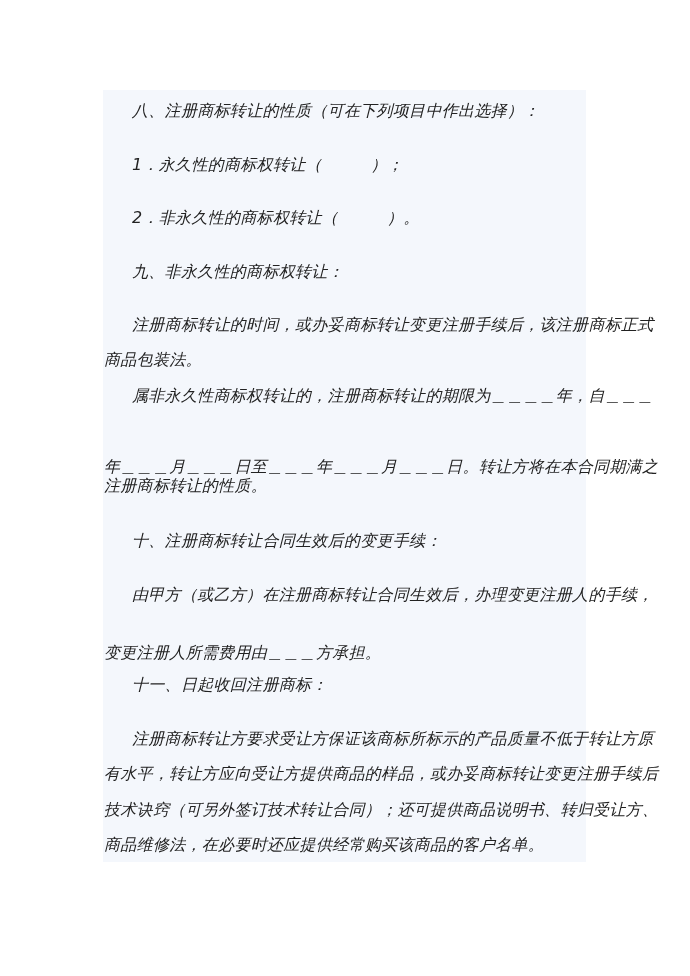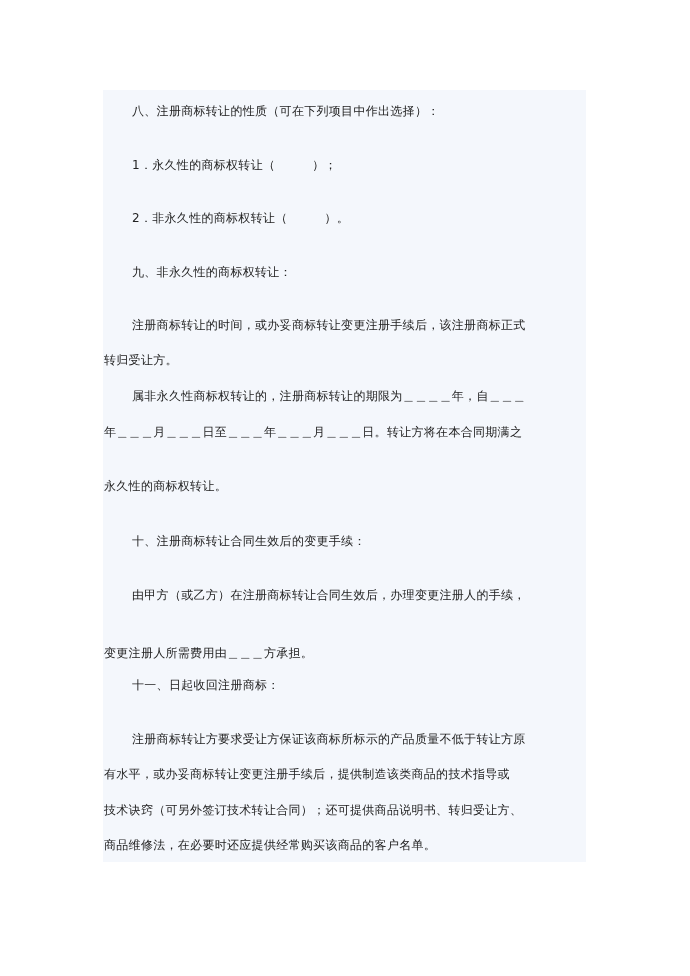--- a/index.html
+++ b/index.html
@@ -18,48 +18,49 @@
       position: absolute;
       left: 103px;
       top: 90px;
       width: 483px;
       height: 772px;
       background: #f4f7fc;
     }
     .line {
       position: absolute;
       left: 104px;
-      font-size: 12px;
+      font-size: 16px;
       line-height: 18px;
       color: #222222;
       white-space: pre;
       letter-spacing: 0.3px;
+      font-style: italic;
     }
     .indent {
       left: 132px;
     }
   </style>
 </head>
 <body>
 
 <div class="panel"></div>
 
 <div class="line indent" style="top:102px">八、注册商标转让的性质（可在下列项目中作出选择）：</div>
 <div class="line indent" style="top:156px">1．永久性的商标权转让（　　　）；</div>
 <div class="line indent" style="top:209px">2．非永久性的商标权转让（　　　）。</div>
 
 <div class="line indent" style="top:263px">九、非永久性的商标权转让：</div>
 <div class="line indent" style="top:316px">注册商标转让的时间，或办妥商标转让变更注册手续后，该注册商标正式</div>
-<div class="line" style="top:351px">转归受让方。</div>
+<div class="line" style="top:351px">商品包装法。</div>
 
 <div class="line indent" style="top:387px">属非永久性商标权转让的，注册商标转让的期限为＿＿＿＿年，自＿＿＿</div>
-<div class="line" style="top:423px">年＿＿＿月＿＿＿日至＿＿＿年＿＿＿月＿＿＿日。转让方将在本合同期满之</div>
-<div class="line" style="top:477px">永久性的商标权转让。</div>
+<div class="line" style="top:458px">年＿＿＿月＿＿＿日至＿＿＿年＿＿＿月＿＿＿日。转让方将在本合同期满之</div>
+<div class="line" style="top:477px">注册商标转让的性质。</div>
 
 <div class="line indent" style="top:532px">十、注册商标转让合同生效后的变更手续：</div>
 <div class="line indent" style="top:586px">由甲方（或乙方）在注册商标转让合同生效后，办理变更注册人的手续，</div>
 <div class="line" style="top:644px">变更注册人所需费用由＿＿＿方承担。</div>
 
 <div class="line indent" style="top:676px">十一、日起收回注册商标：</div>
 <div class="line indent" style="top:730px">注册商标转让方要求受让方保证该商标所标示的产品质量不低于转让方原</div>
-<div class="line" style="top:765px">有水平，或办妥商标转让变更注册手续后，提供制造该类商品的技术指导或</div>
+<div class="line" style="top:765px">有水平，转让方应向受让方提供商品的样品，或办妥商标转让变更注册手续后</div>
 <div class="line" style="top:801px">技术诀窍（可另外签订技术转让合同）；还可提供商品说明书、转归受让方、</div>
 <div class="line" style="top:836px">商品维修法，在必要时还应提供经常购买该商品的客户名单。</div>
 
 </body></html>

